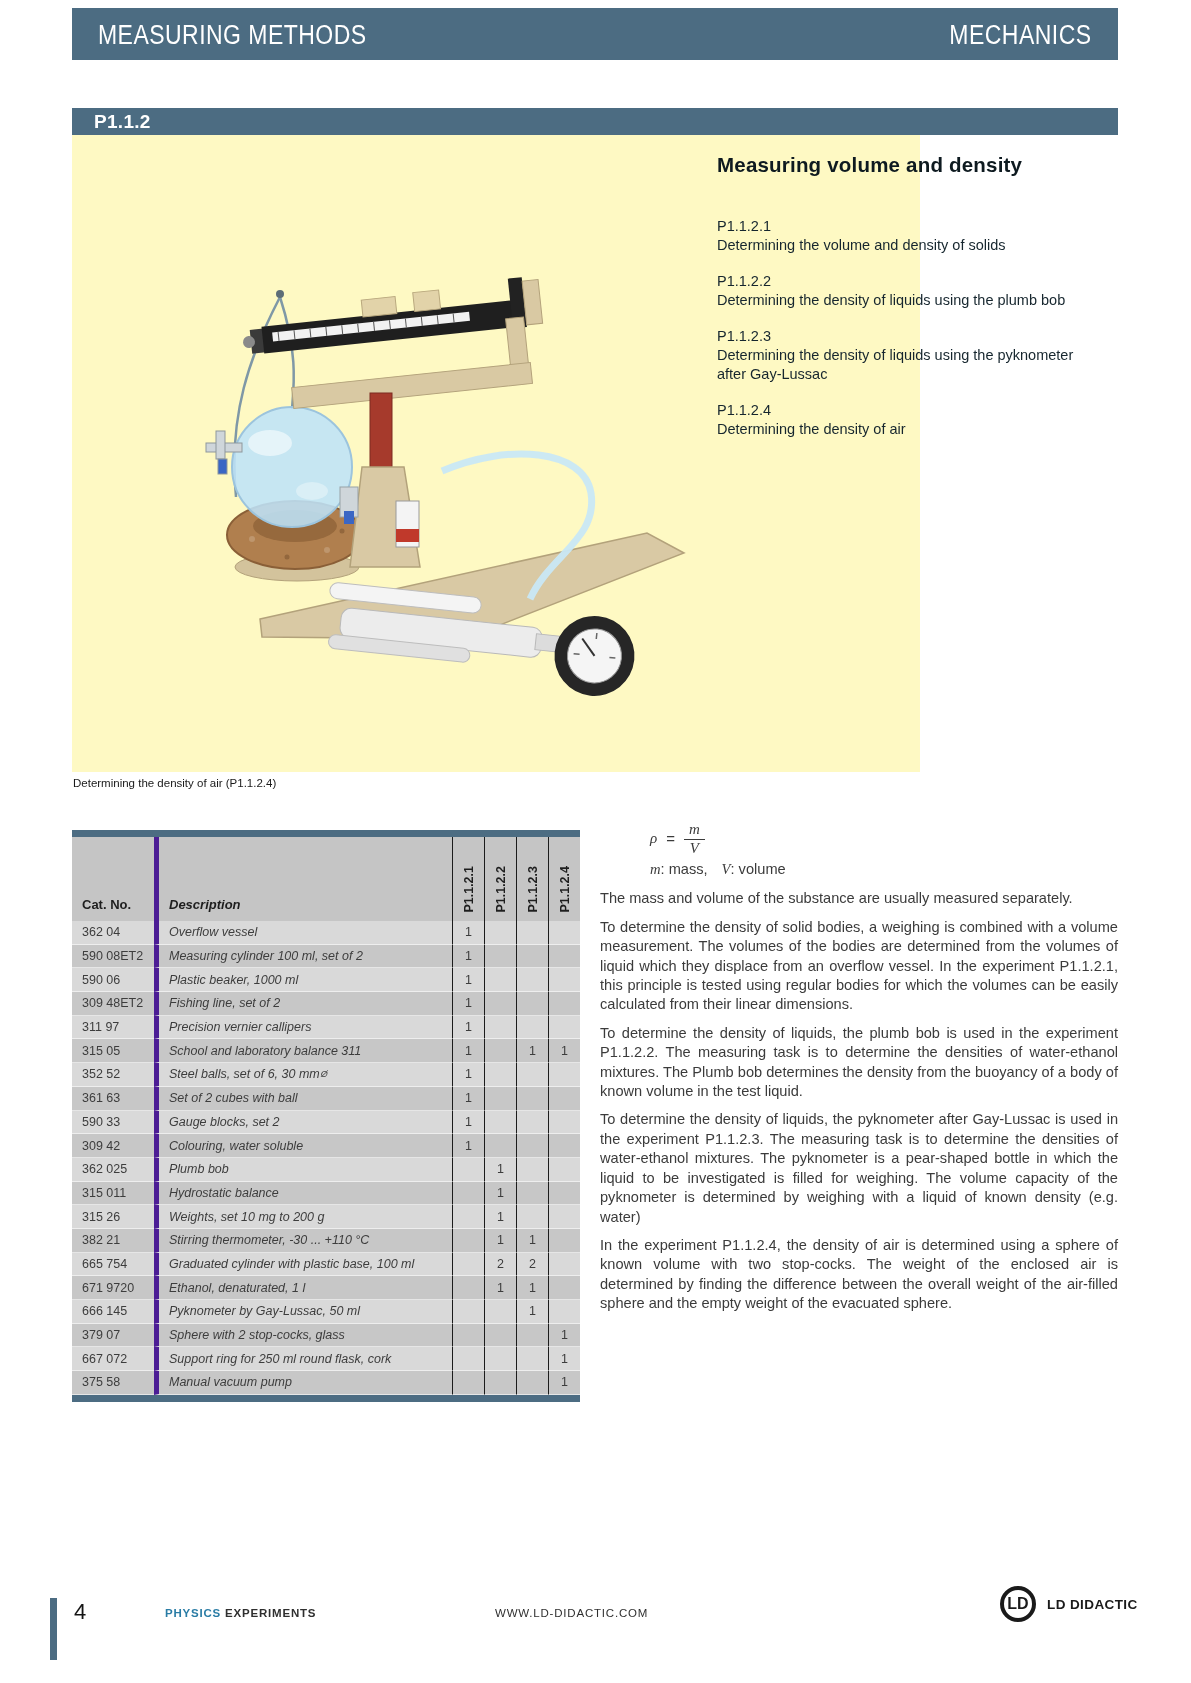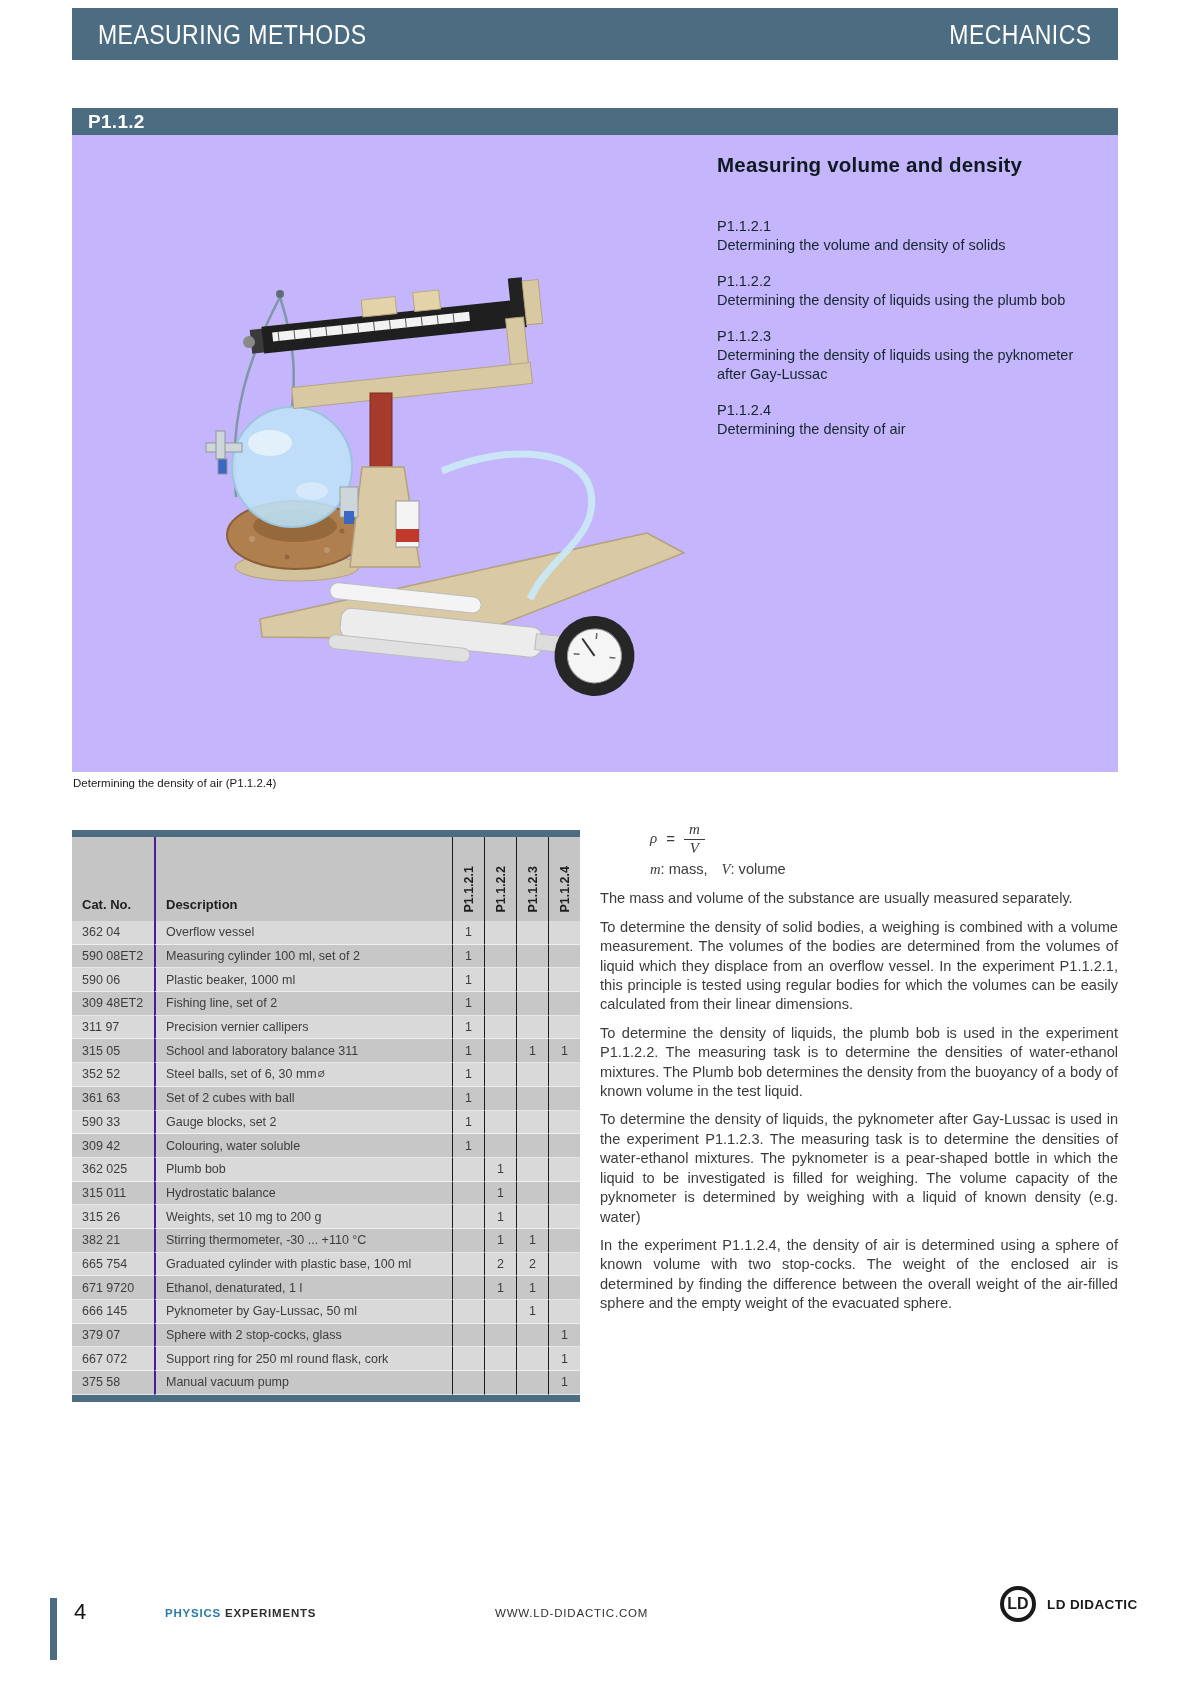--- a/index.html
+++ b/index.html
@@ -16,39 +16,39 @@
     background:#4c6c82; color:#fff; display:flex; justify-content:space-between;
     align-items:center; padding:0 26px;
   }
   .top-bar .t { font-size:25px; font-weight:400; letter-spacing:.5px; transform:scale(.92,1.08); transform-origin:left center; }
   .top-bar .t.right { transform-origin:right center; }
 
   
   .section-bar {
     position:absolute; left:72px; top:108px; width:1046px; height:27px;
     background:#4c6c82; color:#fff; display:flex; align-items:center;
-    padding-left:16px; font-size:19px; font-weight:bold; letter-spacing:.3px;
-  }
-
-  
-  .panel { position:absolute; left:72px; top:135px; width:1046px; height:637px; background:#c4b5fd; }
+    padding-left:22px; font-size:19px; font-weight:bold; letter-spacing:.3px;
+  }
+
+  
+  .panel { position:absolute; left:72px; top:135px; width:848px; height:637px; background:#fef9c3; }
   .panel-right { position:absolute; left:645px; top:18px; width:384px; color:#16262e; }
   .panel-title { font-size:20.5px; font-weight:bold; color:#0e1a20; margin-bottom:40px; letter-spacing:.2px; }
   .exp-block { margin-bottom:17px; font-size:14.5px; line-height:19px; }
   .photo { position:absolute; left:40px; top:100px; width:600px; height:520px; }
 
   
   .photo-caption { position:absolute; left:73px; top:777px; font-size:11.5px; color:#1a1a1a; }
 
   
   .tbl { position:absolute; left:72px; top:830px; width:508px; }
   .tbl-bar { height:7px; background:#4c6c82; }
   .tbl-head { display:flex; height:84px; background:#c5c5c5; }
   .cell-cat  { width:82px; }
-  .cell-desc { width:298px; border-left:2px solid #4c1d95; }
+  .cell-desc { width:298px; border-left:5px solid #4c1d95;font-style:italic; }
   .cell-q    { width:32px;  border-left:1px solid #1c1c1c; }
   .tbl-head .cell-cat, .tbl-head .cell-desc {
     display:flex; align-items:flex-end; padding:0 0 9px 10px;
     font-weight:bold; font-size:13px; color:#1e1e1e;
   }
   .tbl-head .cell-q { display:flex; align-items:flex-end; justify-content:center; padding-bottom:8px; }
   .tbl-head .cell-q span {
     writing-mode:vertical-rl; transform:rotate(180deg);
     font-weight:bold; font-size:12.5px; color:#1e1e1e;
   }

